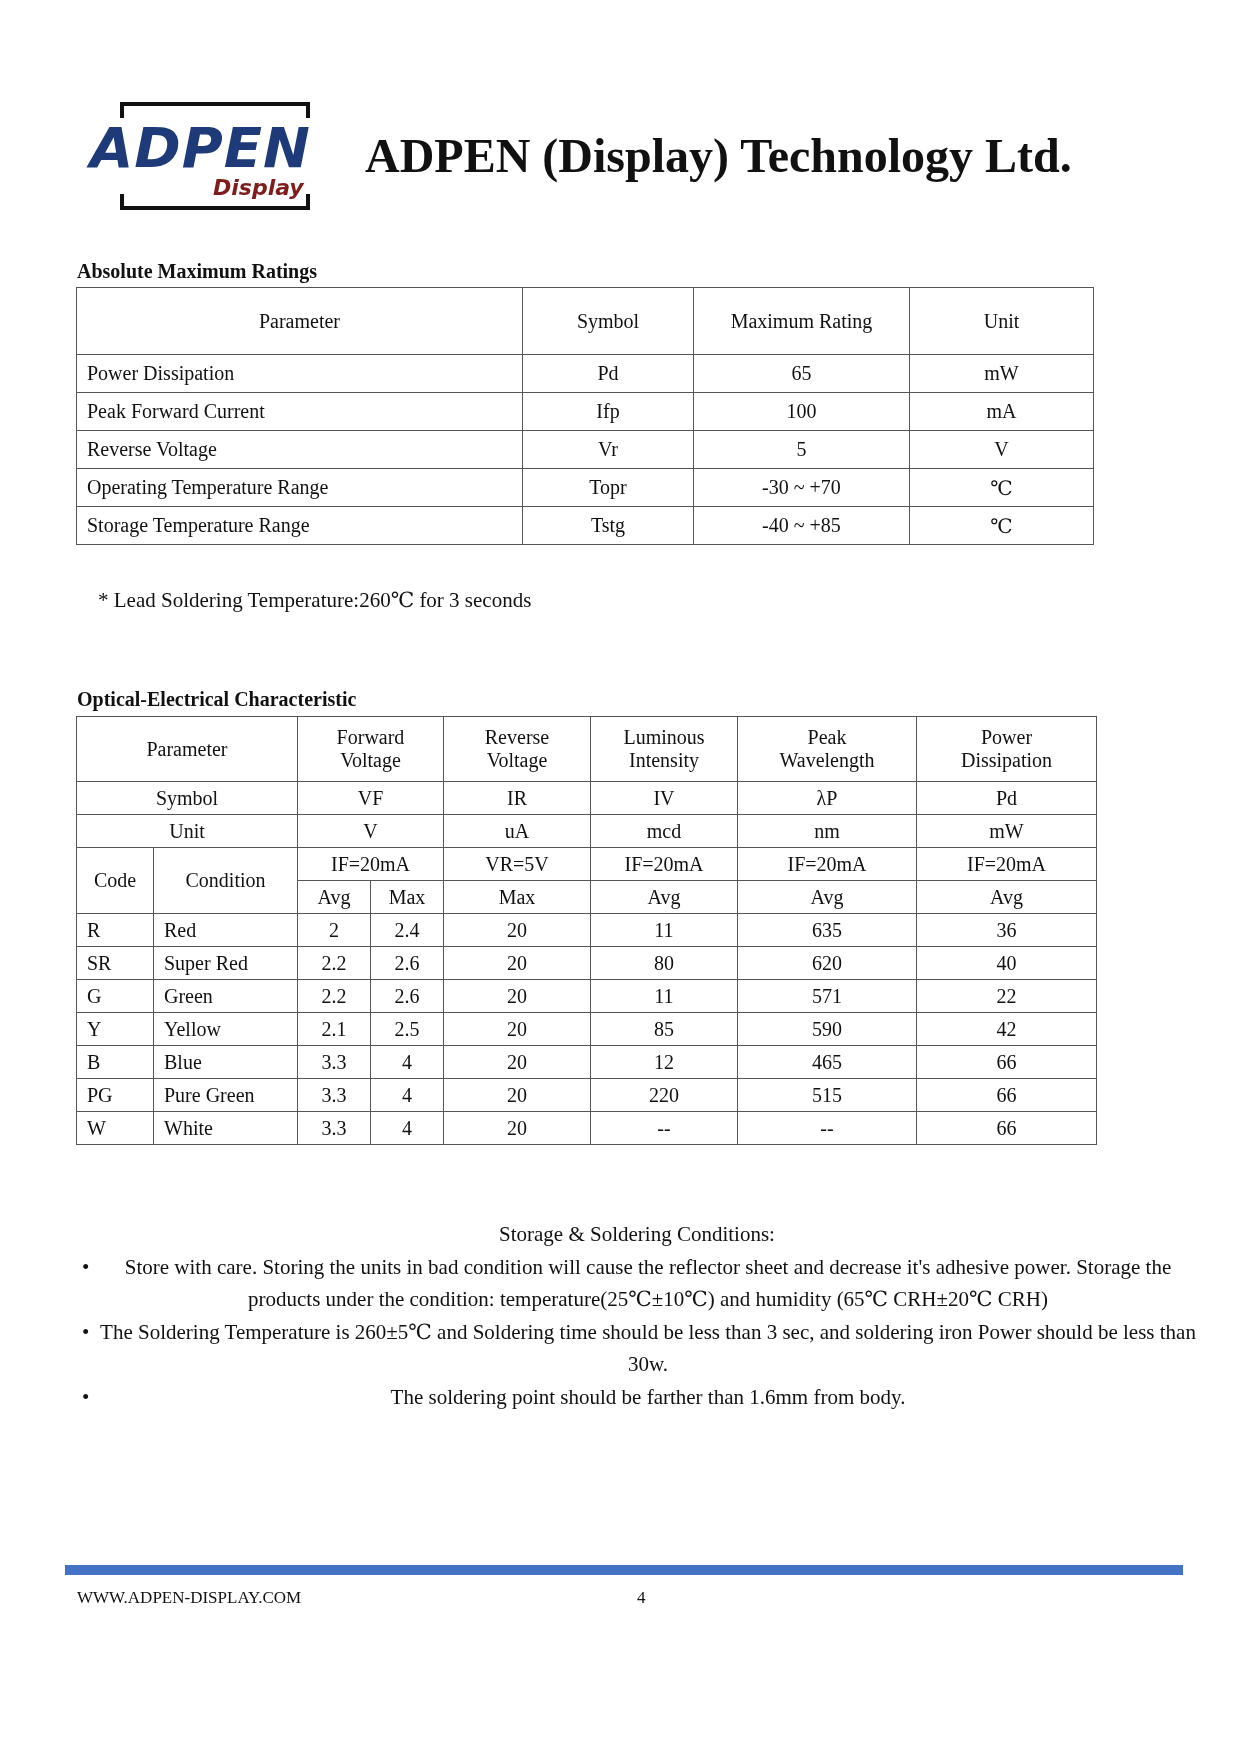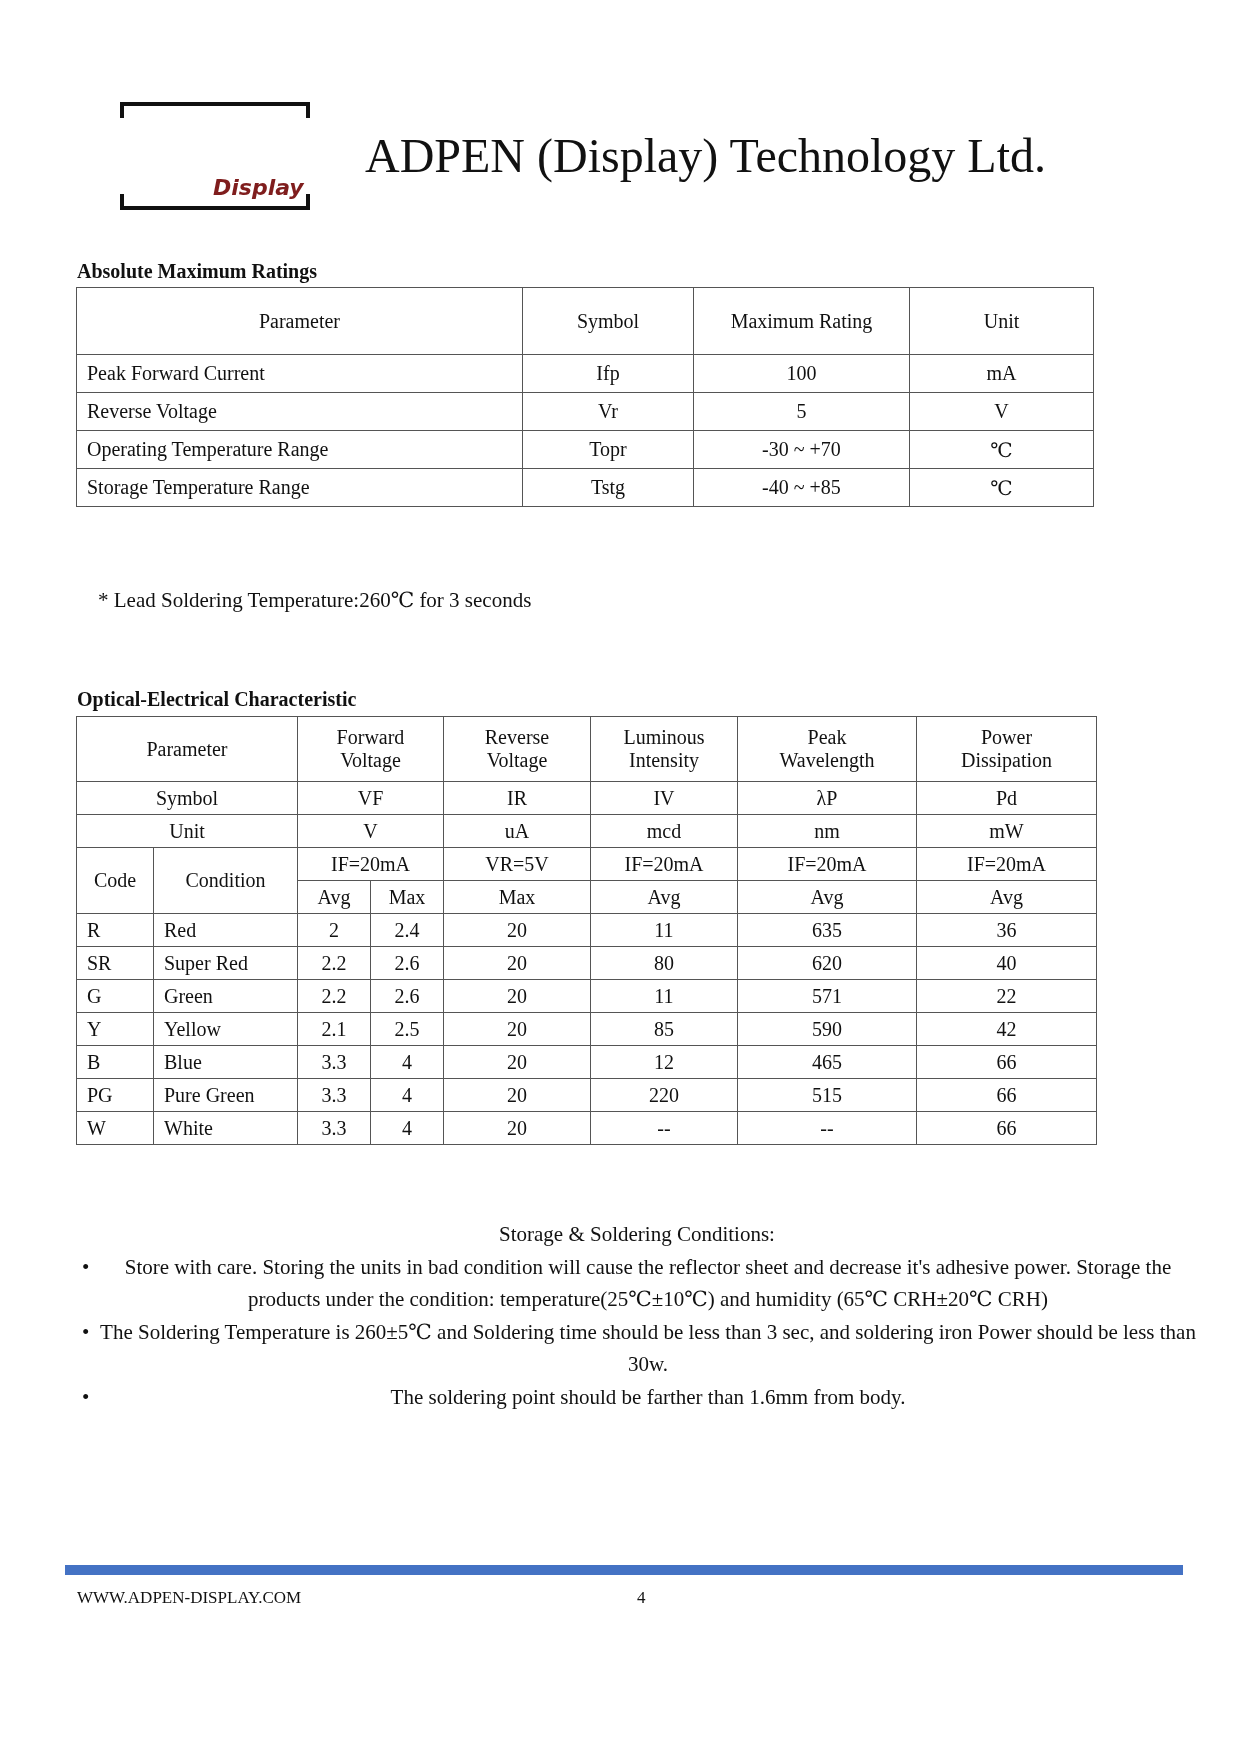--- a/index.html
+++ b/index.html
@@ -7,21 +7,21 @@
          font-family:"Liberation Serif", "DejaVu Serif", serif; color:#111; }
   .logo { position:absolute; left:88px; top:100px; width:230px; height:120px; }
   .logo .frame-top { position:absolute; left:32px; top:2px; width:190px; height:16px;
         border-top:4px solid #111; border-left:4px solid #111; border-right:4px solid #111; box-sizing:border-box; }
   .logo .frame-bottom { position:absolute; left:32px; top:94px; width:190px; height:16px;
         border-bottom:4px solid #111; border-left:4px solid #111; border-right:4px solid #111; box-sizing:border-box; }
   .logo .brand { position:absolute; left:2px; top:20px; font-family:"DejaVu Sans", sans-serif; font-weight:bold;
         font-size:56px; letter-spacing:1px; color:#1f3a78; font-style:italic; line-height:1; }
   .logo .sub { position:absolute; left:125px; top:75px; font-family:"DejaVu Sans", sans-serif; font-weight:bold;
         font-style:italic; font-size:22px; color:#7f1d1d; }
-  .company { position:absolute; left:365px; top:128px; font-size:48px; font-weight:normal; letter-spacing:0px;text-align:right; }
+  .company { position:absolute; left:365px; top:128px; font-size:48px; font-weight:bold; letter-spacing:0px;text-align:right; }
   .section-title { position:absolute; left:77px; font-size:20px; font-weight:bold; }
   table { position:absolute; border-collapse:collapse; font-size:20px; }
   td, th { border:1.5px solid #555; font-weight:normal; padding:0 10px; }
   .t1 { left:76px; top:287px; width:1018px; }
   .t1 td { height:37px; }
   .t1 tr.head td { height:66px; text-align:center; }
   .t1 td.c { text-align:center; }
   .note { position:absolute; left:98px; top:588px; font-size:21px; }
   .t2 { left:76px; top:716px; width:1021px; }
   .t2 td { height:32px; text-align:center; line-height:1.15; padding:0 4px; }
@@ -32,36 +32,43 @@
   .storage .bullet { position:absolute; left:5px; top:0; }
   .footer-bar { position:absolute; left:65px; top:1565px; width:1118px; height:10px; background:#4472c4; }
   .footer-url { position:absolute; left:77px; top:1588px; font-size:17px; }
   .footer-page { position:absolute; left:637px; top:1588px; font-size:17px; }
 </style>
 </head>
 <body>
 
 <div class="logo">
   <div class="frame-top"></div>
+  <div class="brand">ADPEN</div>
   <div class="sub">Display</div>
   <div class="frame-bottom"></div>
 </div>
 <div class="company">ADPEN (Display) Technology Ltd.</div>
 
 <div class="section-title" style="top:260px">Absolute Maximum Ratings</div>
 <table class="t1">
   <tbody>
       <tr class="head">
     <td style="width:425px">Parameter</td>
     <td style="width:150px">Symbol</td>
     <td style="width:195px">Maximum Rating</td>
     <td>Unit</td>
   </tr>
   </tbody>
     <tbody id="t1-body">
+      <tr>
+        <td>Power Dissipation</td>
+        <td class="c">Pd</td>
+        <td class="c">65</td>
+        <td class="c">mW</td>
+      </tr>
       <tr>
         <td>Peak Forward Current</td>
         <td class="c">Ifp</td>
         <td class="c">100</td>
         <td class="c">mA</td>
       </tr>
       <tr>
         <td>Reverse Voltage</td>
         <td class="c">Vr</td>
         <td class="c">5</td>

